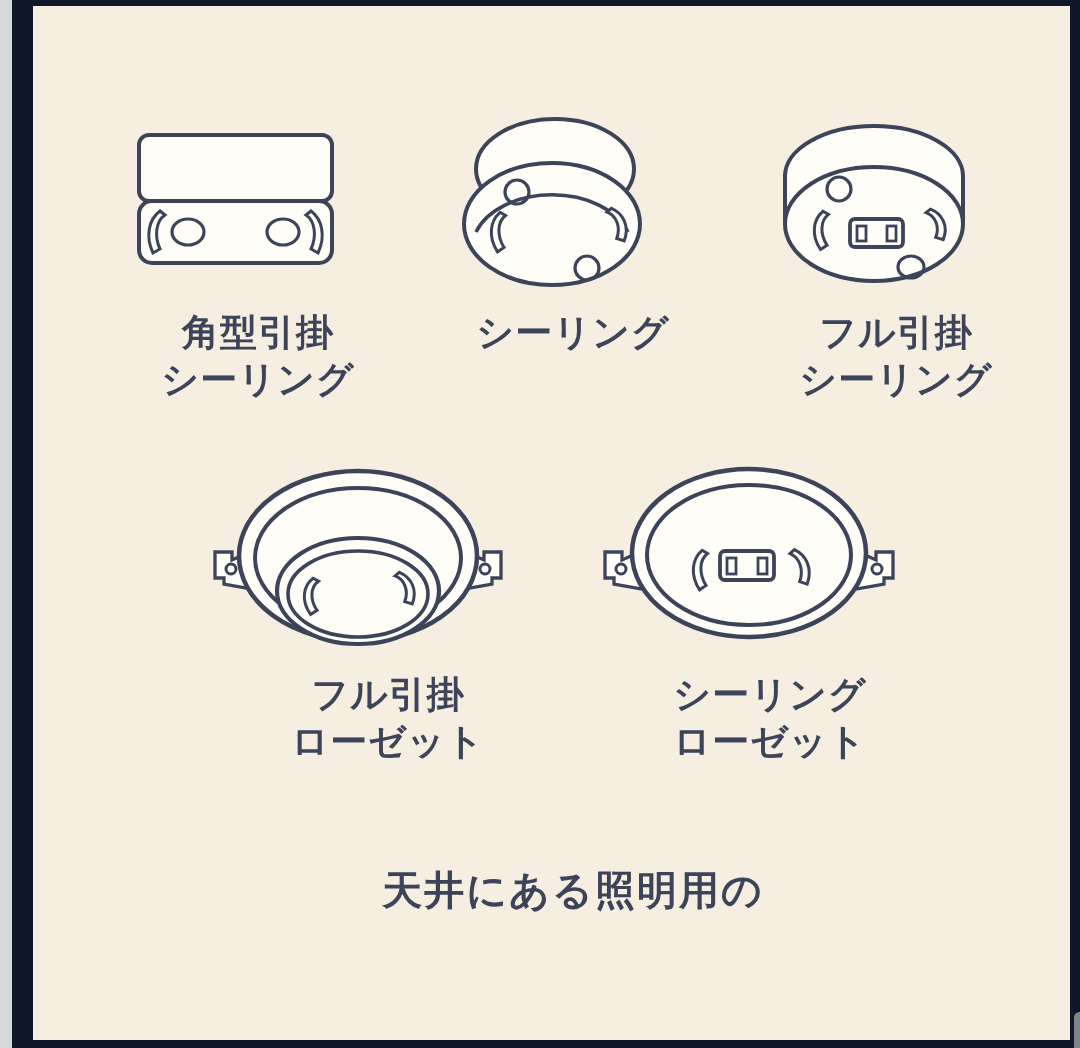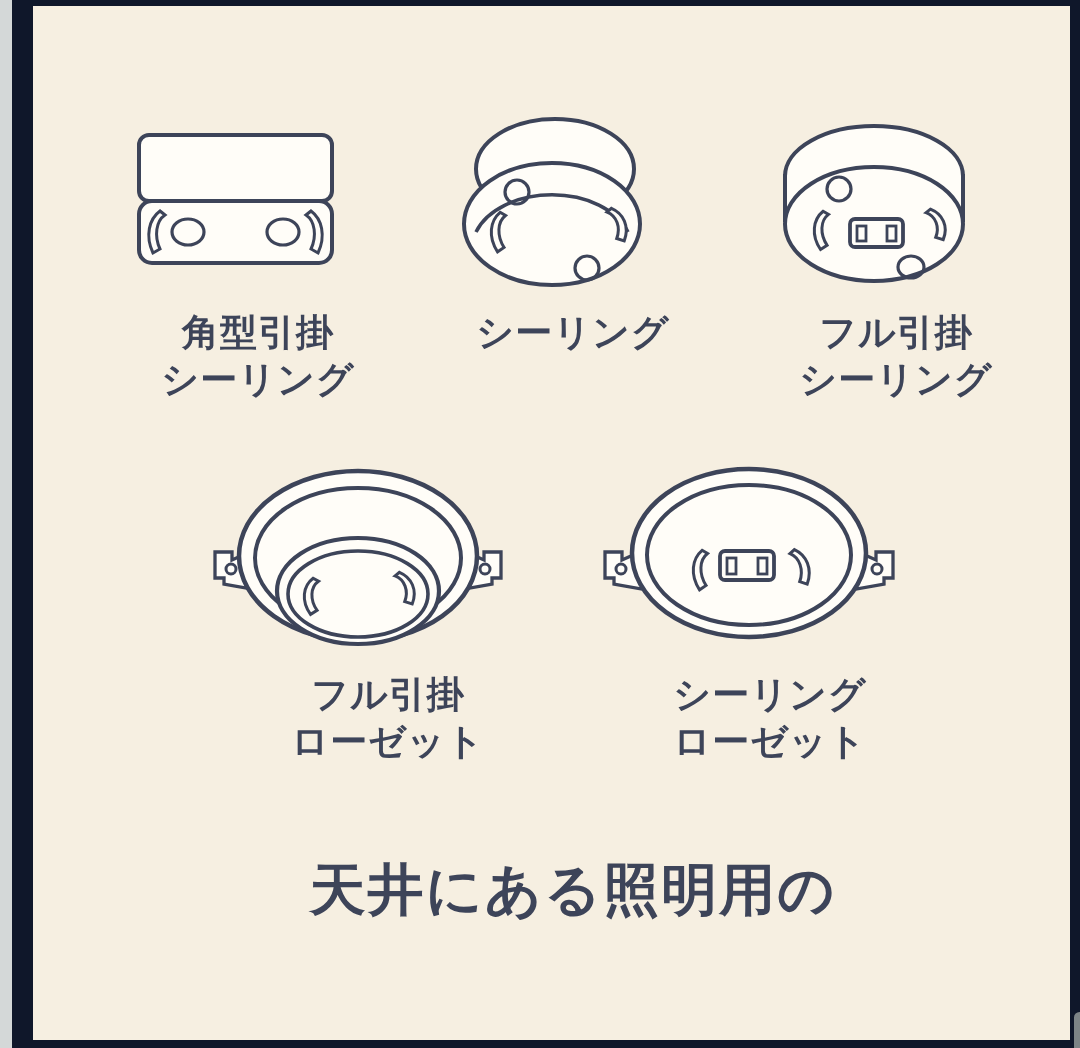--- a/index.html
+++ b/index.html
@@ -14,21 +14,21 @@
     background:#f6efe1;
   }
   .fixture-icon{position:absolute;}
   .fixture-label{
     position:absolute;transform:translateX(-50%);
     color:#3d4459;font-weight:700;font-size:37px;line-height:47px;
     letter-spacing:1px;text-align:center;white-space:nowrap;
   }
   .caption{
     position:absolute;left:540px;top:846px;transform:translateX(-50%);
-    color:#3d4459;font-weight:700;font-size:56px;line-height:76px;
+    color:#3d4459;font-weight:700;font-size:40px;line-height:76px;
     letter-spacing:2px;text-align:center;white-space:nowrap;
   }
   #scrollbar-thumb{
     position:absolute;left:1062px;top:1012px;width:11px;height:46px;
     background:#7d8486;border-radius:6px;
   }
   svg .ln{stroke:#3d4459;fill:none;}
   svg .fw{stroke:#3d4459;fill:#fffdf8;}
   svg .fwn{stroke:none;fill:#fffdf8;}
 </style>

